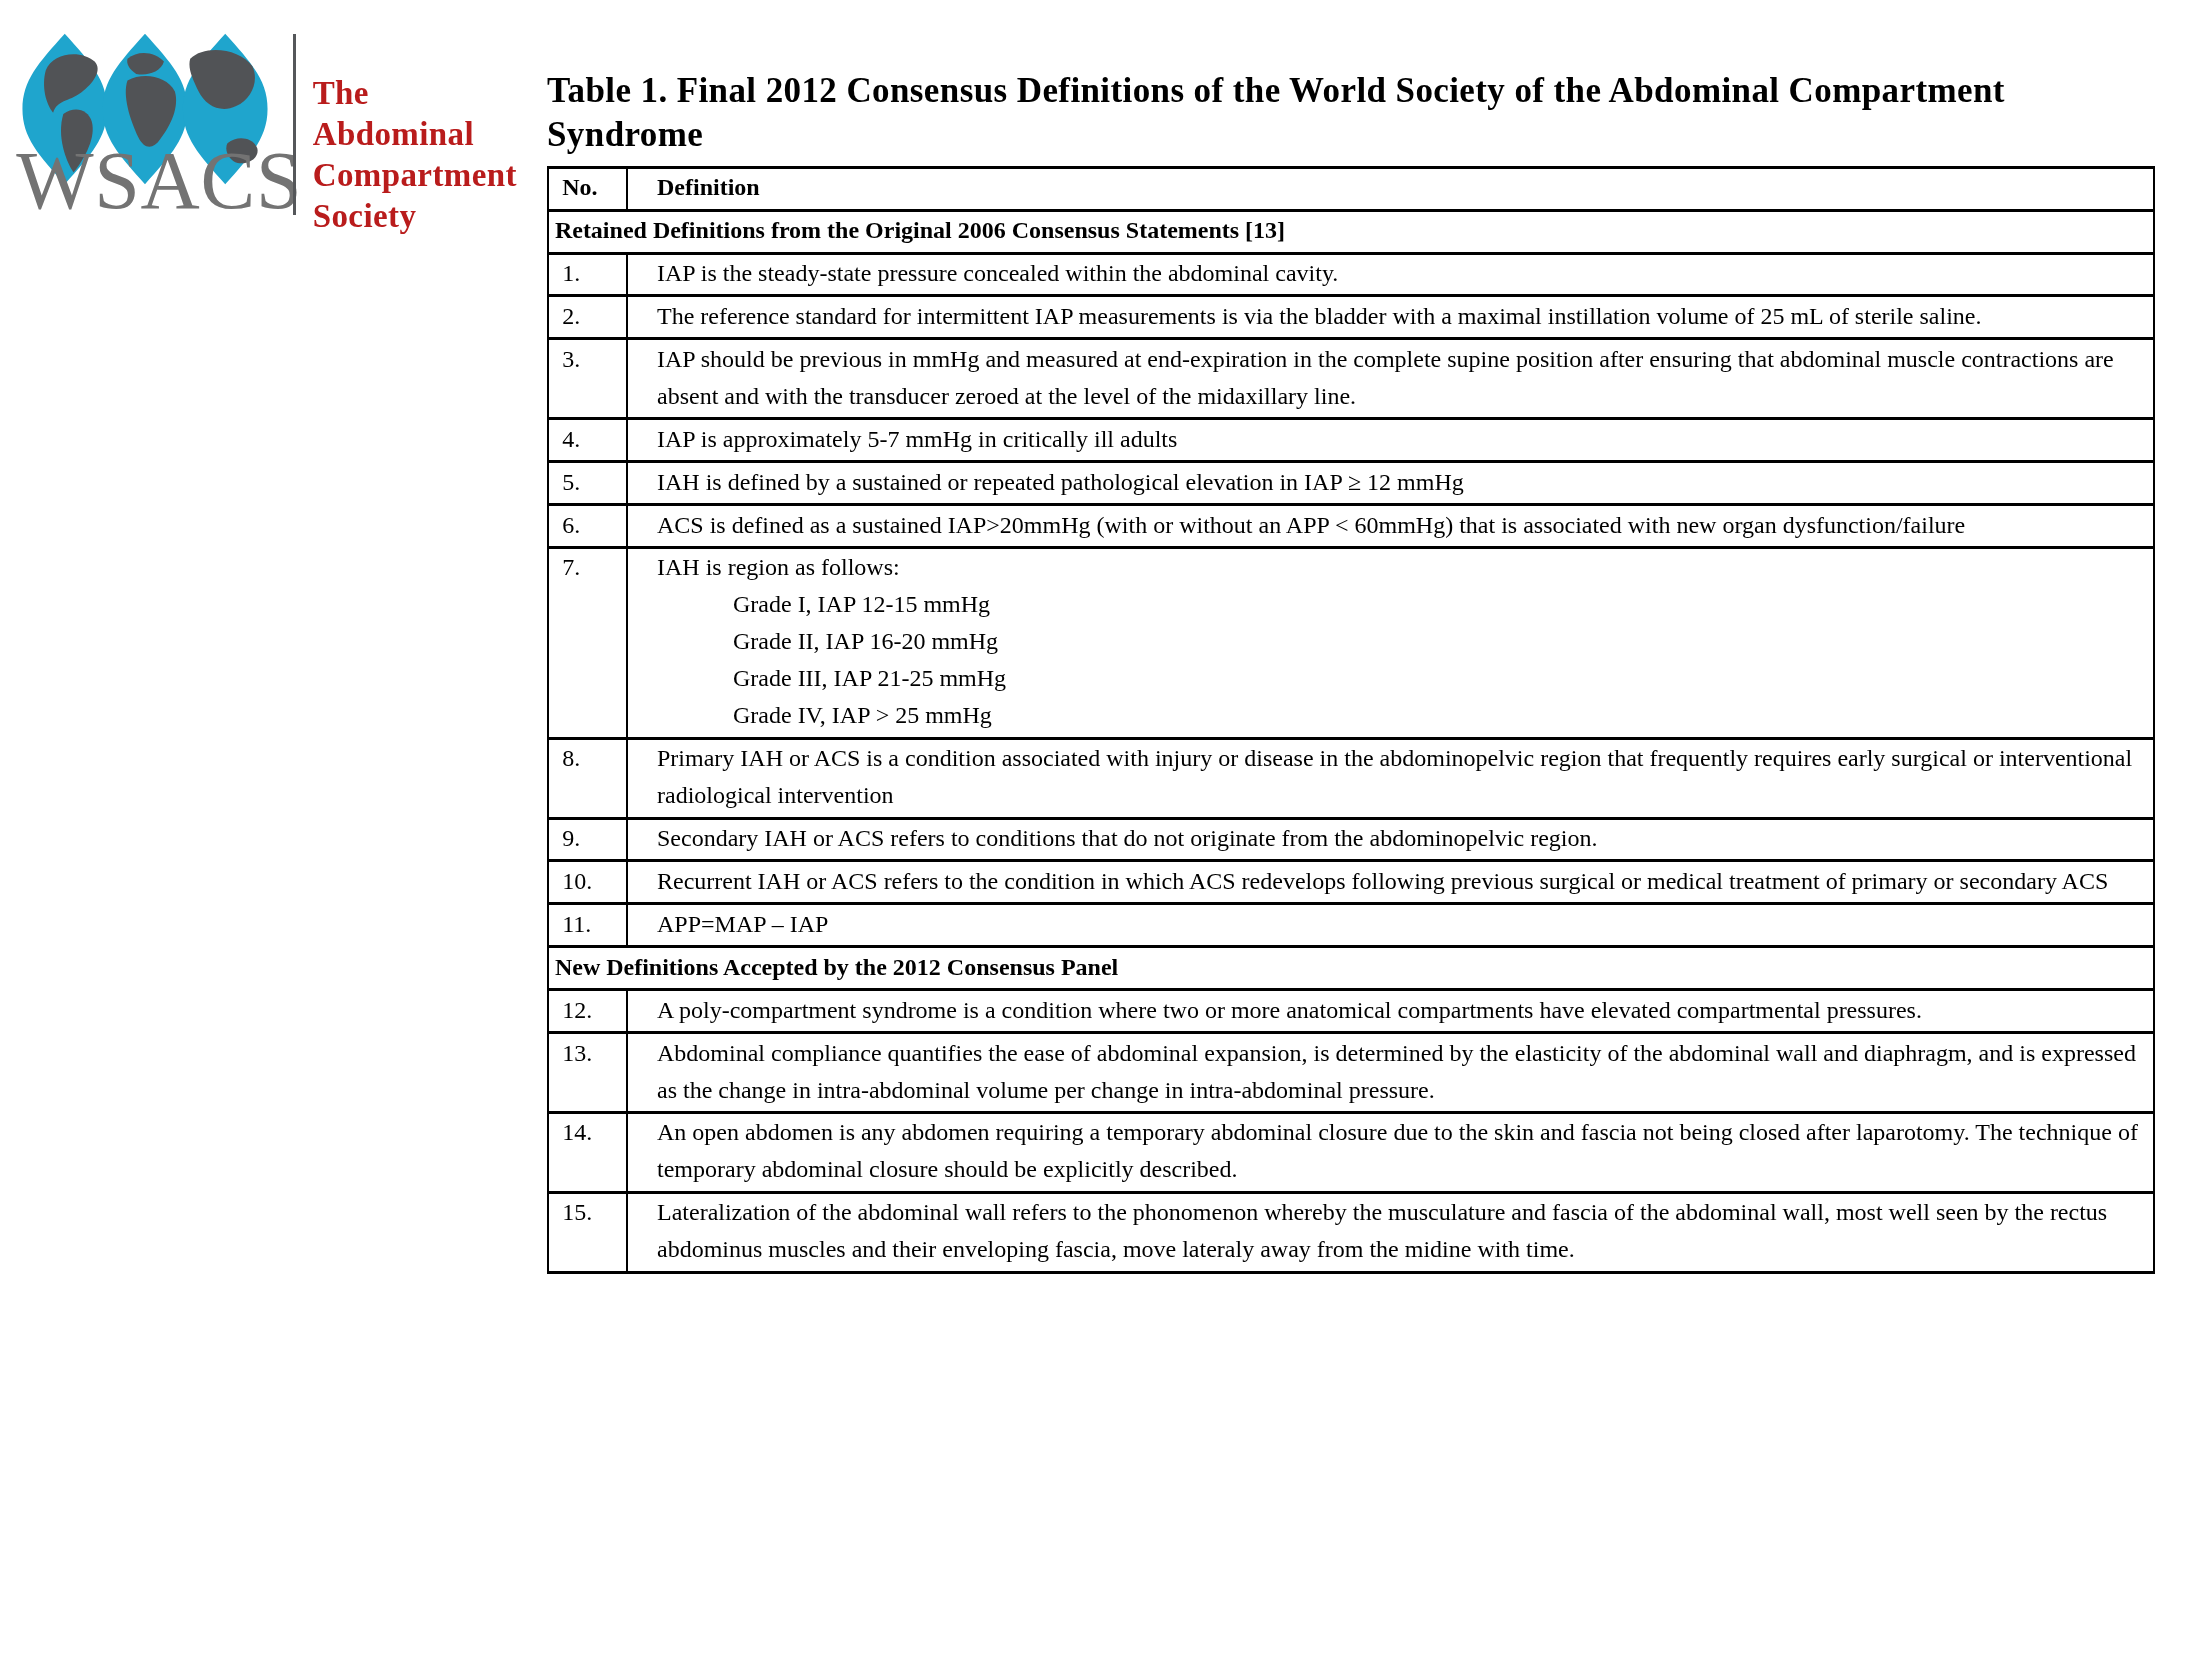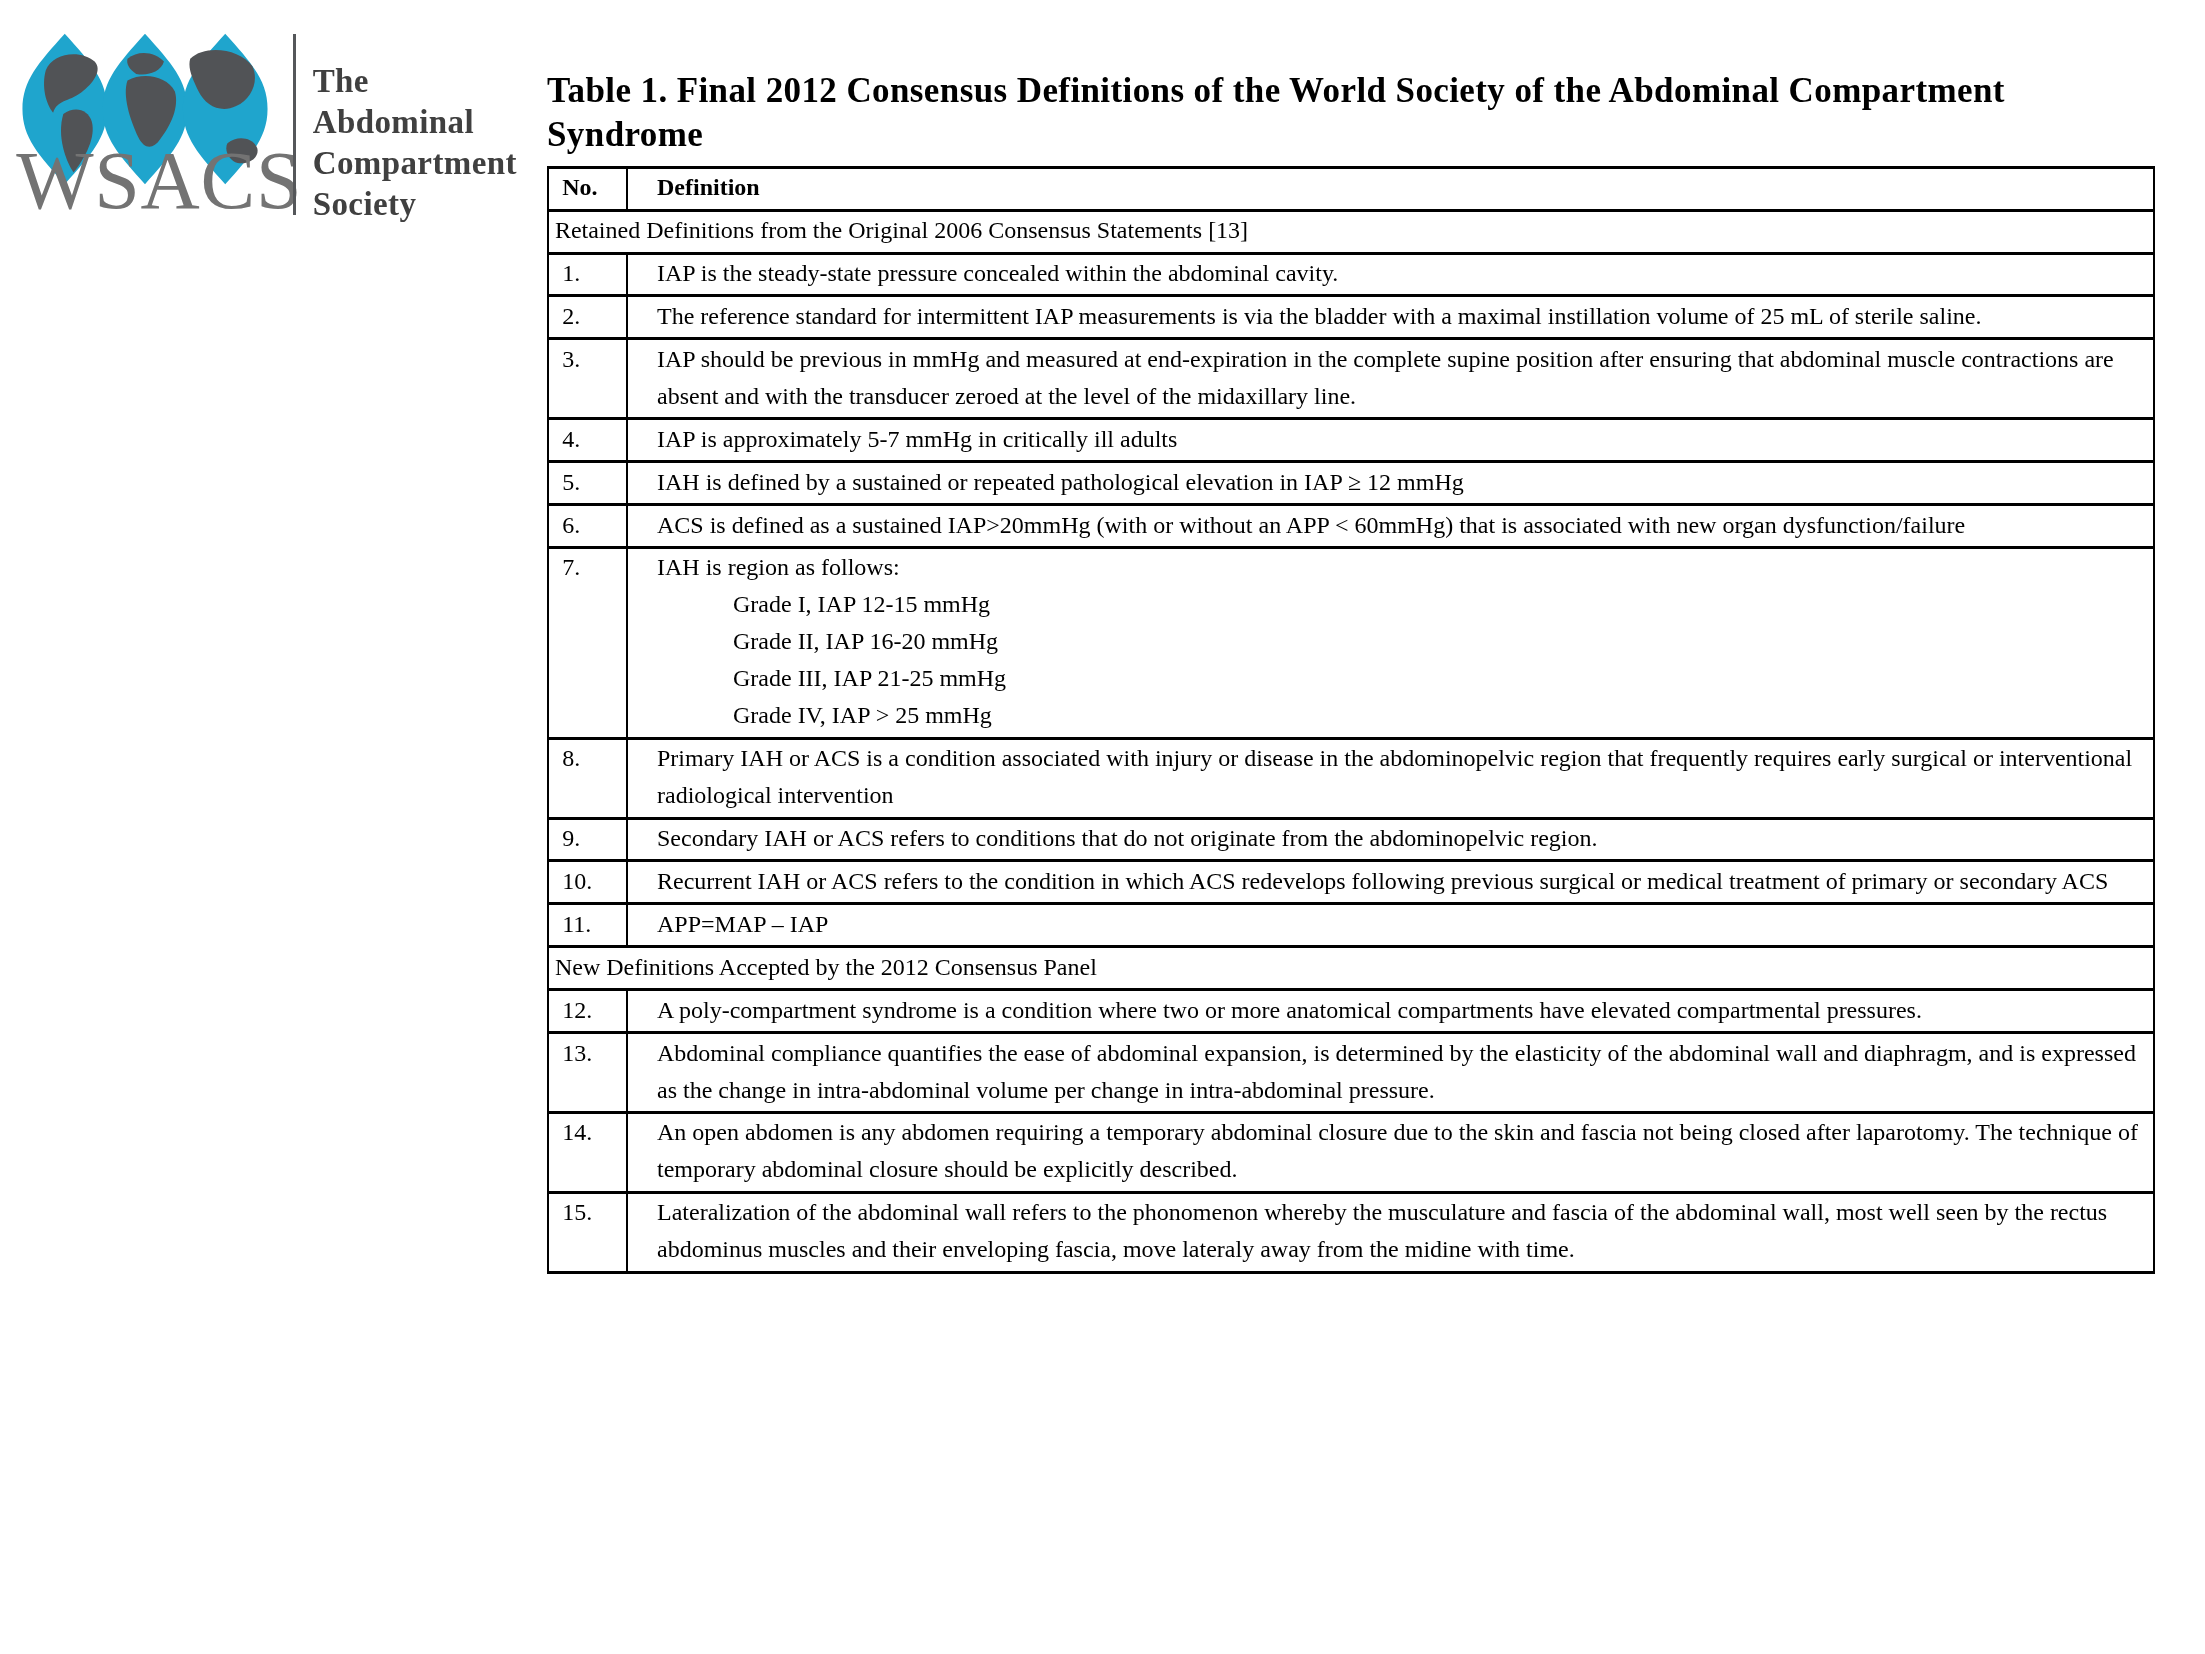--- a/index.html
+++ b/index.html
@@ -47,25 +47,25 @@
     position: absolute;
     left: 278px;
     top: 11.8px;
     width: 3.7px;
     height: 181px;
     background: #55575A;
   }
   .society-name {
     position: absolute;
     left: 298px;
-    top: 39px;
+    top: 51px;
     font-weight: bold;
     font-size: 33px;
     line-height: 41px;
-    color: #404040;
+    color: #b91c1c;
     letter-spacing: 0.4px;
   }
 
   
   .doc {
     position: absolute;
     left: 547px;
     top: 69px;
     width: 1611px;
   }
@@ -95,21 +95,21 @@
   }
   td.no-cell {
     padding: 0.7px 2.9px 2.2px 13.2px;
   }
   td.def-cell {
     padding: 0.7px 10.3px 2.2px 29px;
     margin-left: 20px;
   }
   td.header-cell { font-weight: bold; }
   td.section-cell {
-    font-weight: normal;
+    font-weight: bold;
     padding: 0.7px 10.3px 2.2px 5.9px;
   }
   .sub-line { padding-left: 76px; }
 </style>
 </head>
 <body>
 
 <div class="logo">
   <svg class="globes" viewBox="0 0 340 210" aria-hidden="true">
     <g fill="#1FA5CD">

